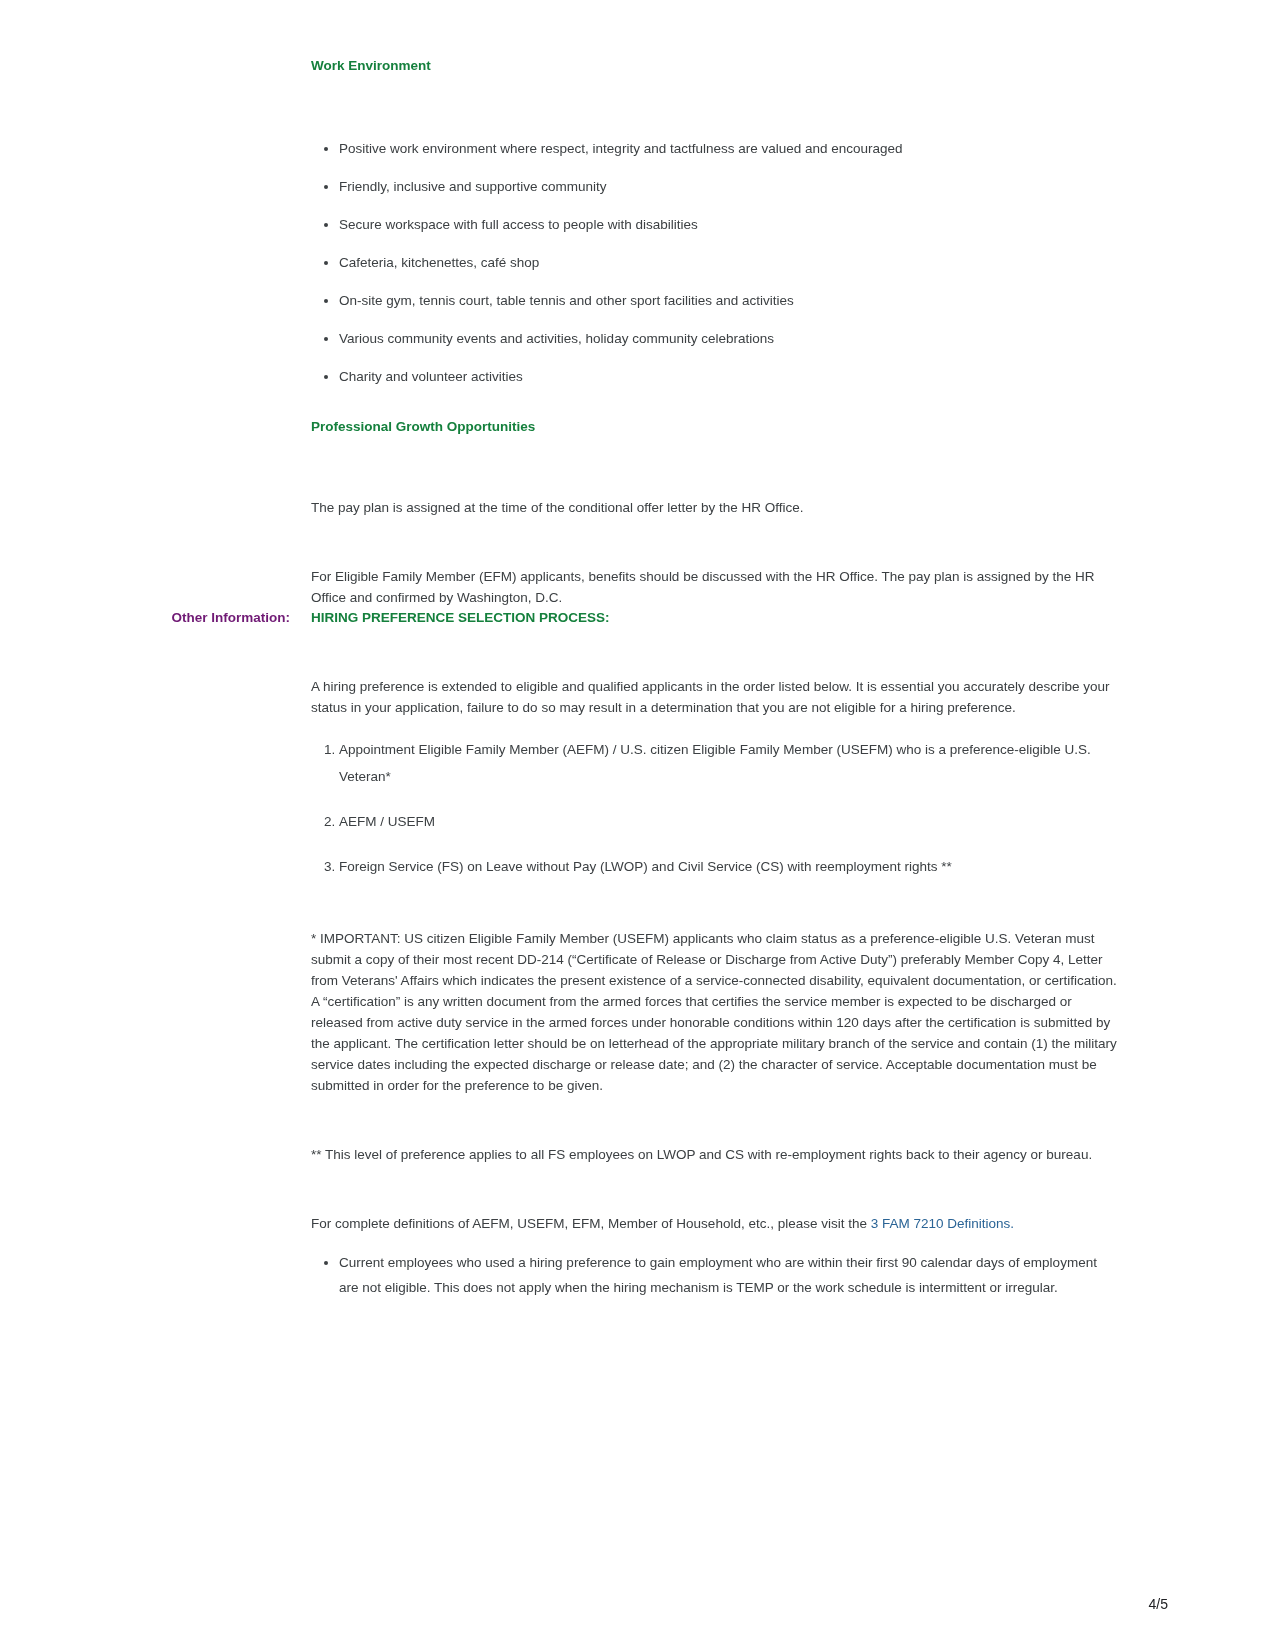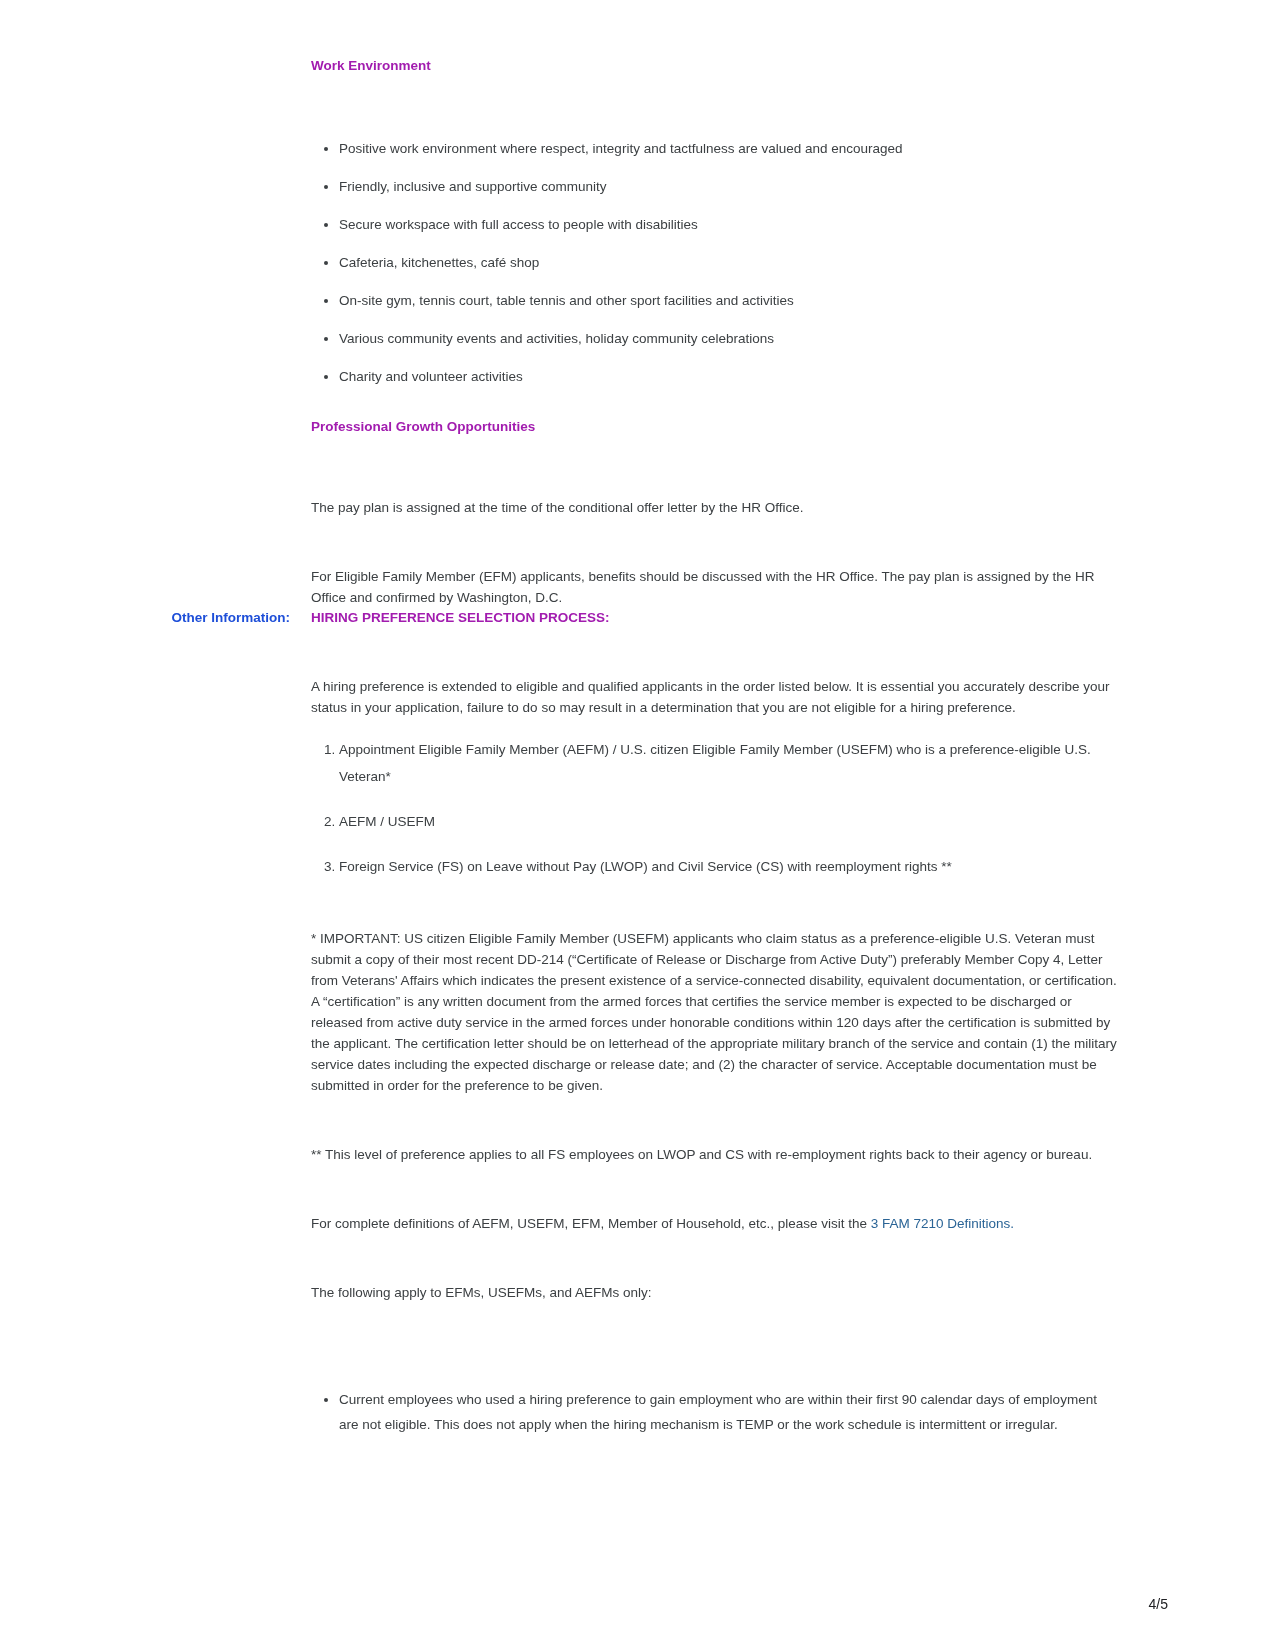--- a/index.html
+++ b/index.html
@@ -18,21 +18,21 @@
   }
   .content {
     position: absolute;
     left: 311px; top: 56px;
     width: 806px;
     font-size: 13.5px;
   }
   h3.sec-heading {
     font-size: 13.5px;
     font-weight: bold;
-    color: #a21caf;
+    color: #15803d;
     line-height: 20px;
   }
   .h-we   { margin-bottom: 62px; }
   .h-pgo  { margin-bottom: 60px; }
   .h-hpo  { margin-bottom: 52px; }
   .h-aec  { margin-bottom: 10px; }
   p.body-text {
     line-height: 21px;
     color: #3c4043;
     margin-top: 48px;
@@ -58,21 +58,21 @@
     position: relative;
     margin-bottom: 38px;
   }
   .side-label {
     position: absolute;
     right: calc(100% + 21px);
     top: 0;
     white-space: nowrap;
     font-weight: bold;
     font-size: 13.5px;
-    color: #1d4ed8;
+    color: #701a75;
     line-height: 20px;
   }
   .p-intro   { margin-bottom: 18px; }
   .ol-order  { margin-bottom: 32px; }
   .p-important { line-height: 20px; margin-bottom: 30px; }
   .p-doublestar { margin-bottom: 34px; }
   .p-definitions { margin-bottom: 16px; }
   .p-following { margin-bottom: 84px; }
   a.doc-link {
     color: #2a6496;
@@ -128,21 +128,20 @@
     <p class="body-text p-important">* IMPORTANT:  US citizen Eligible Family Member (USEFM) applicants who claim status as a preference-eligible U.S. Veteran must submit a copy of their most recent DD-214 (“Certificate of Release or Discharge from Active Duty”) preferably Member Copy 4, Letter from Veterans' Affairs which indicates the present existence of a service-connected disability, equivalent documentation, or certification.  A “certification” is any written document from the armed forces that certifies the service member is expected to be discharged or released from active duty service in the armed forces under honorable conditions within 120 days after the certification is submitted by the applicant. The certification letter should be on letterhead of the appropriate military branch of the service and contain (1) the military service dates including the expected discharge or release date; and (2) the character of service.  Acceptable documentation must be submitted in order for the preference to be given.</p>
 
     <p class="body-text p-doublestar">** This level of preference applies to all FS employees on LWOP and CS with re-employment rights back to their agency or bureau.</p>
 
     <p class="body-text p-definitions">
       <span>For complete definitions of AEFM, USEFM, EFM, Member of Household, etc., please visit the</span>
       <a class="doc-link">3 FAM 7210 Definitions.</a>
     </p>
 
 
-    <p class="body-text p-following">The following apply to EFMs, USEFMs, and AEFMs only:</p>
 
     <ul class="bullets last">
       <li>Current employees who used a hiring preference to gain employment who are within their first 90 calendar days of employment are not eligible. This does not apply when the hiring mechanism is TEMP or the work schedule is intermittent or irregular.</li>
     </ul>
 
   </div>
 
   <div class="page-number">4/5</div>
 </div>
 

